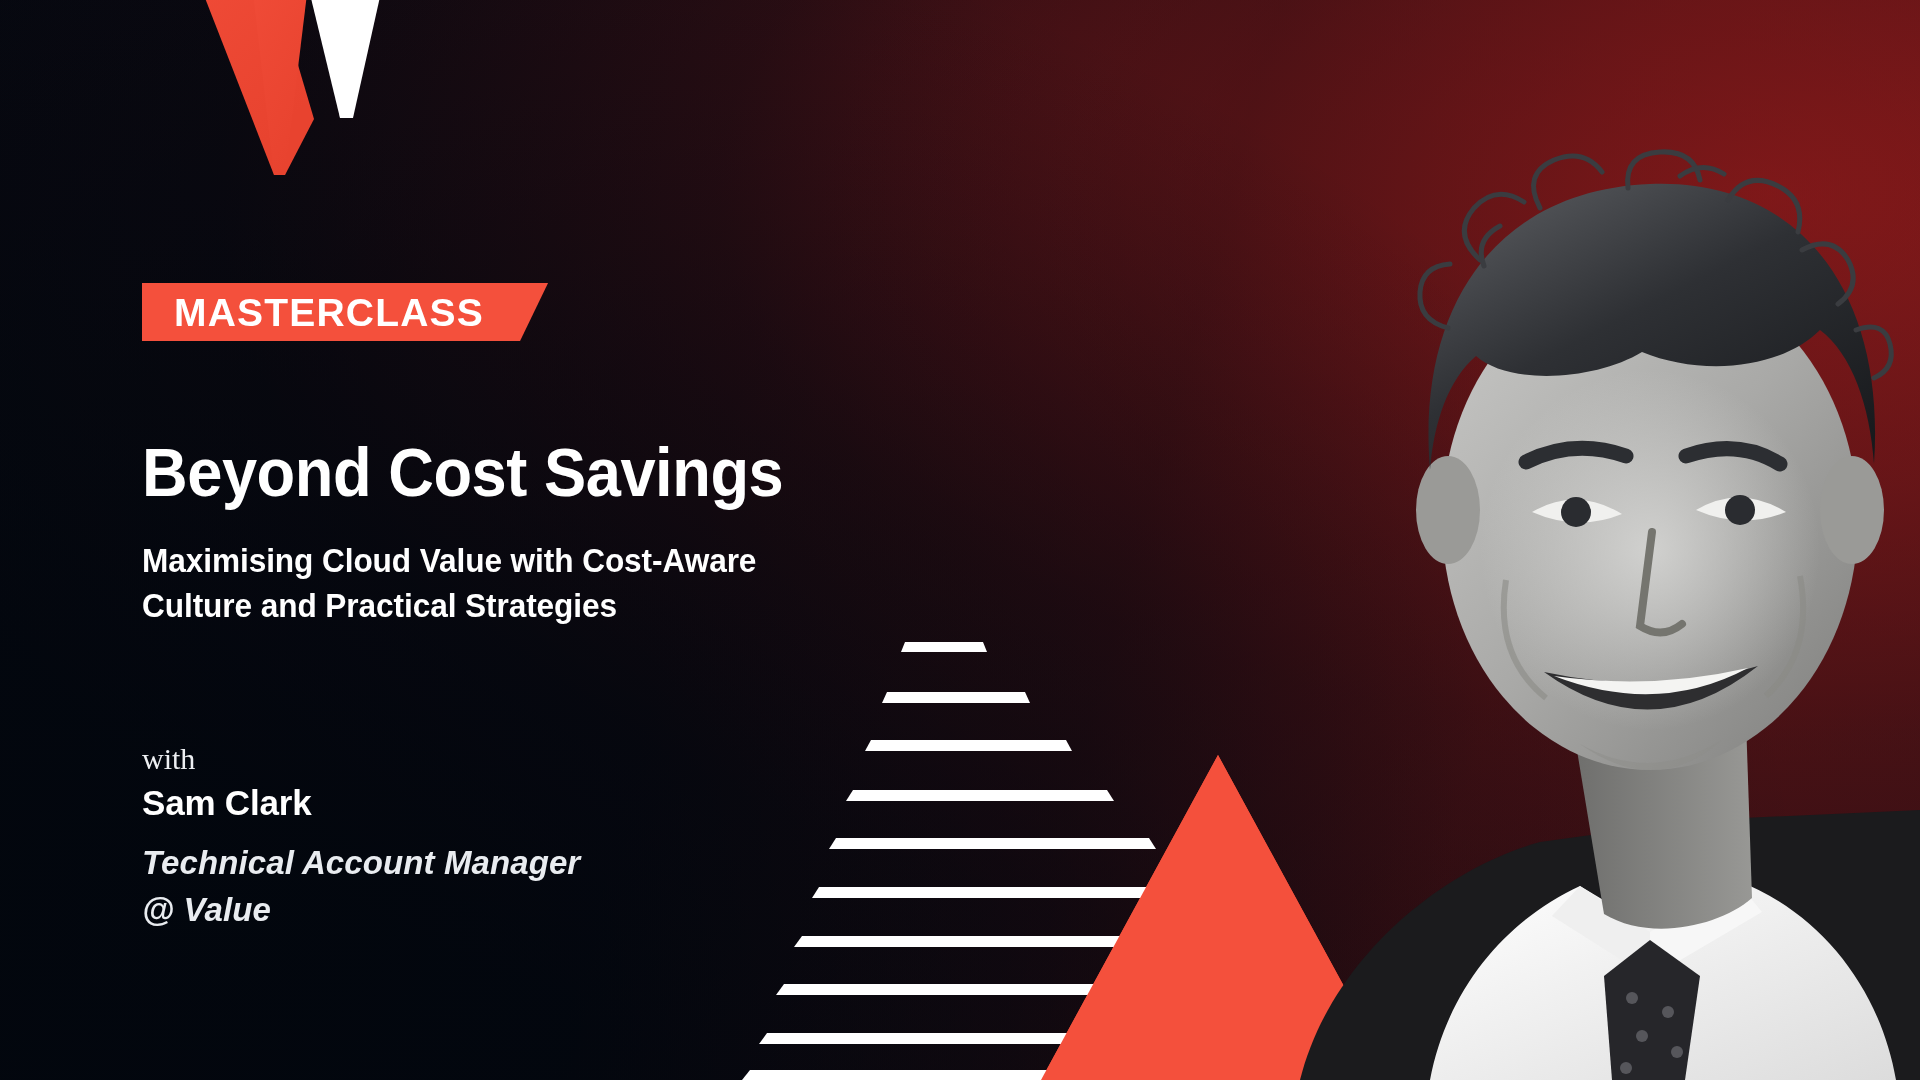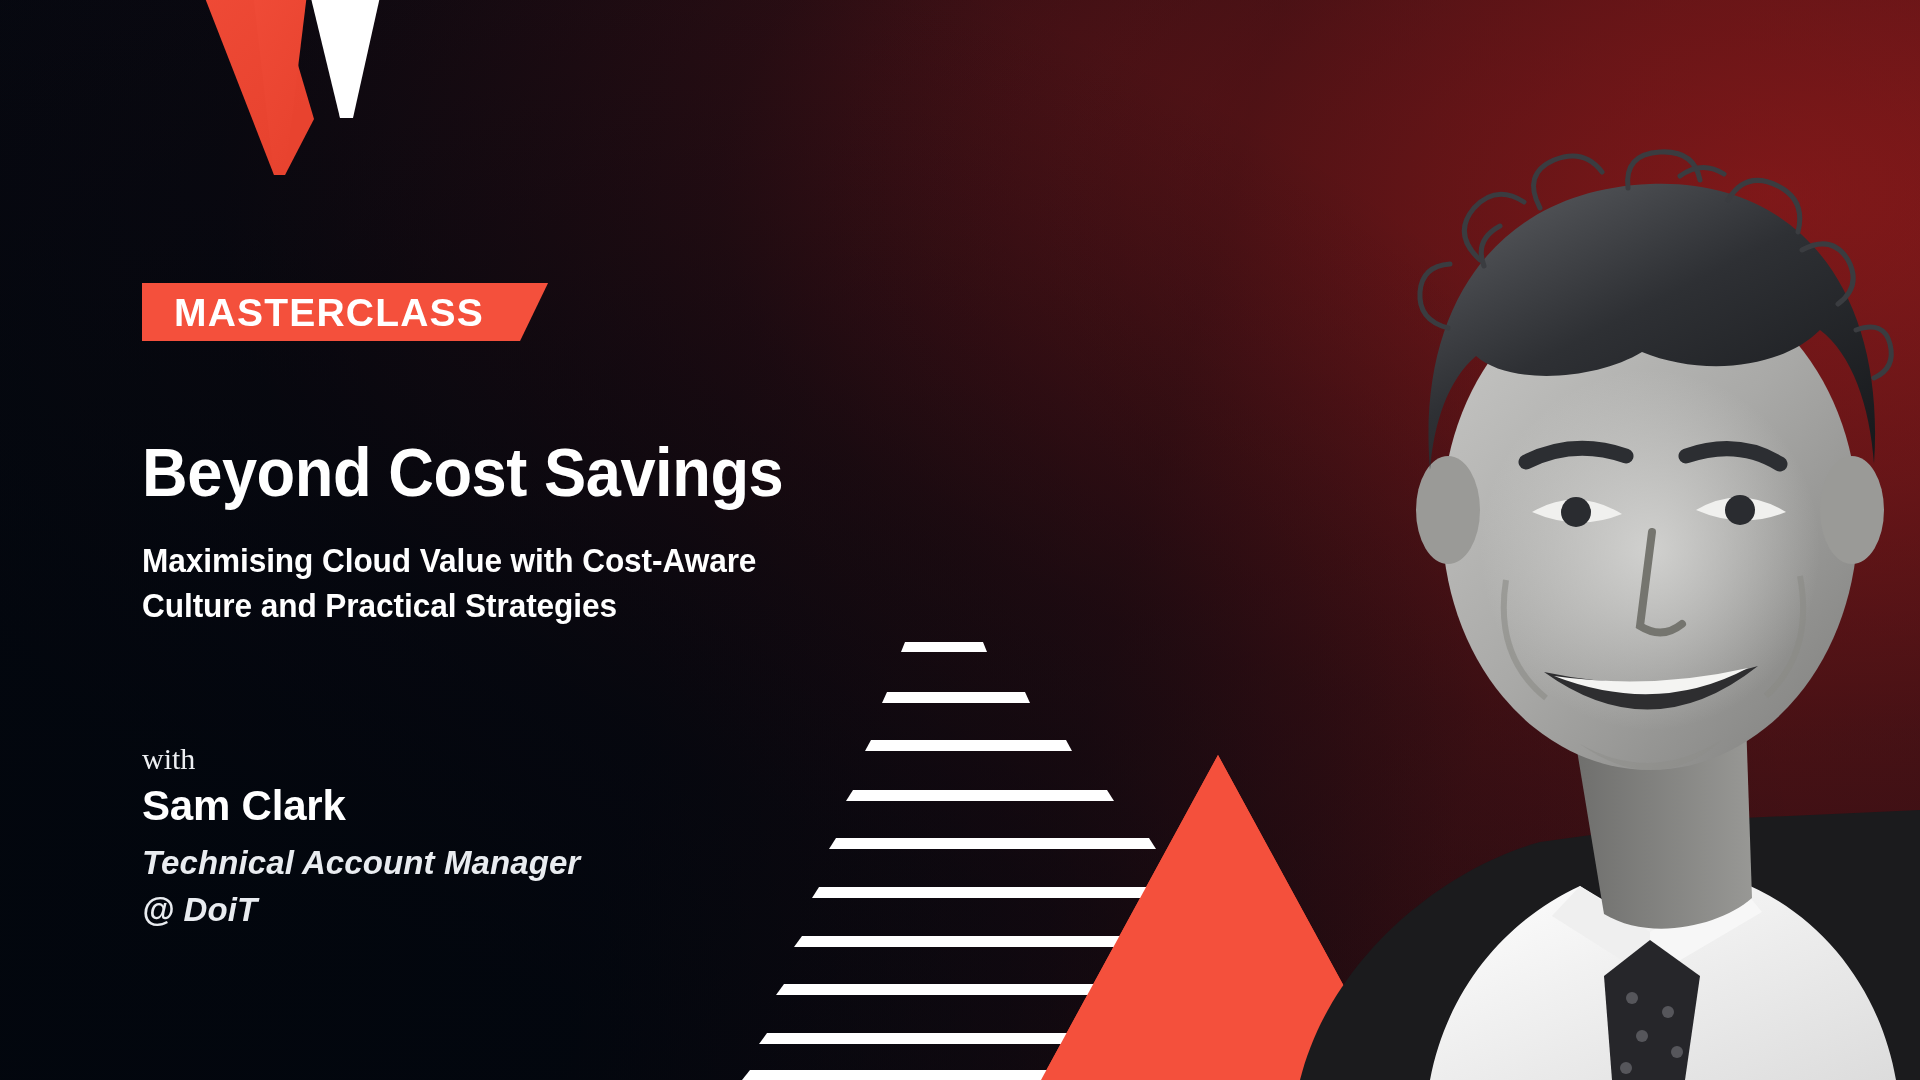--- a/index.html
+++ b/index.html
@@ -142,21 +142,21 @@
     font-weight:400;
     line-height:1;
     font-family:Liberation Serif, serif;
     margin-top:22px;
   }
 
   .speaker-name {
     position:absolute;
     left:0; top:785px;
     color:#FFFFFF;
-    font-size:42px;
+    font-size:35px;
     font-weight:700;
     line-height:1;
     letter-spacing:-0.2px;
     font-family:"Liberation Sans", sans-serif;
   }
 
   .speaker-role {
     position:absolute;
     left:0; top:840px;
     color:#E9ECF0;
@@ -318,17 +318,17 @@
       <span class="sline">Maximising Cloud Value with Cost-Aware</span>
       <span class="sline">Culture and Practical Strategies</span>
     </div>
 
     <div class="with-label">with</div>
 
     <div class="speaker-name">Sam Clark</div>
 
     <div class="speaker-role">
       <span class="rline">Technical Account Manager</span>
-      <span class="rline">@ DoiT</span>
+      <span class="rline">@ Value</span>
     </div>
 
   </div>
 </div>
 
 </body></html>

